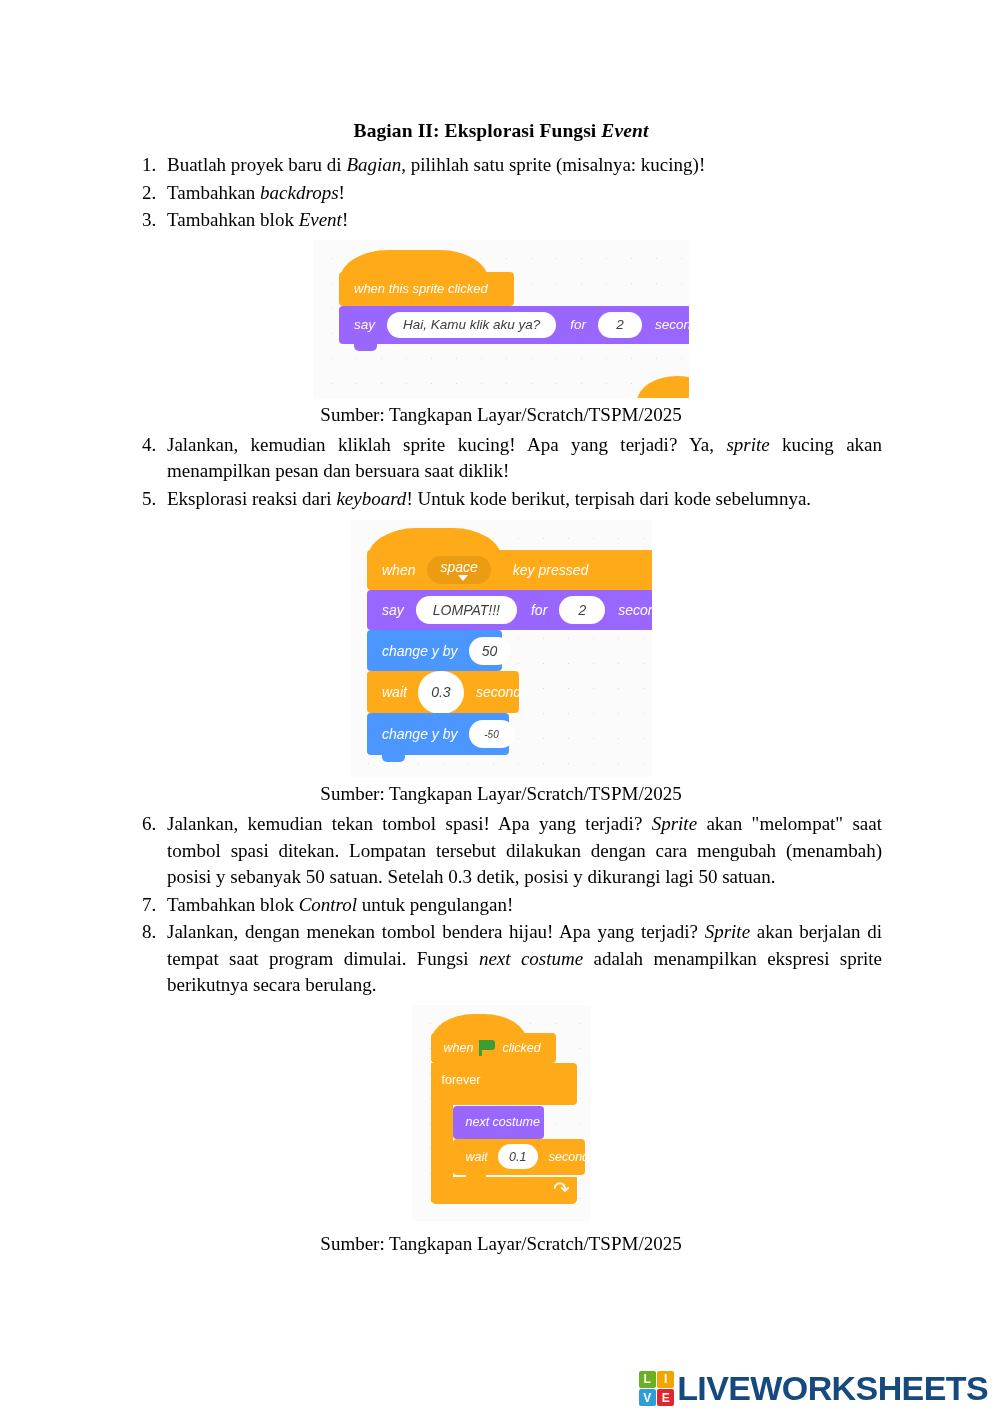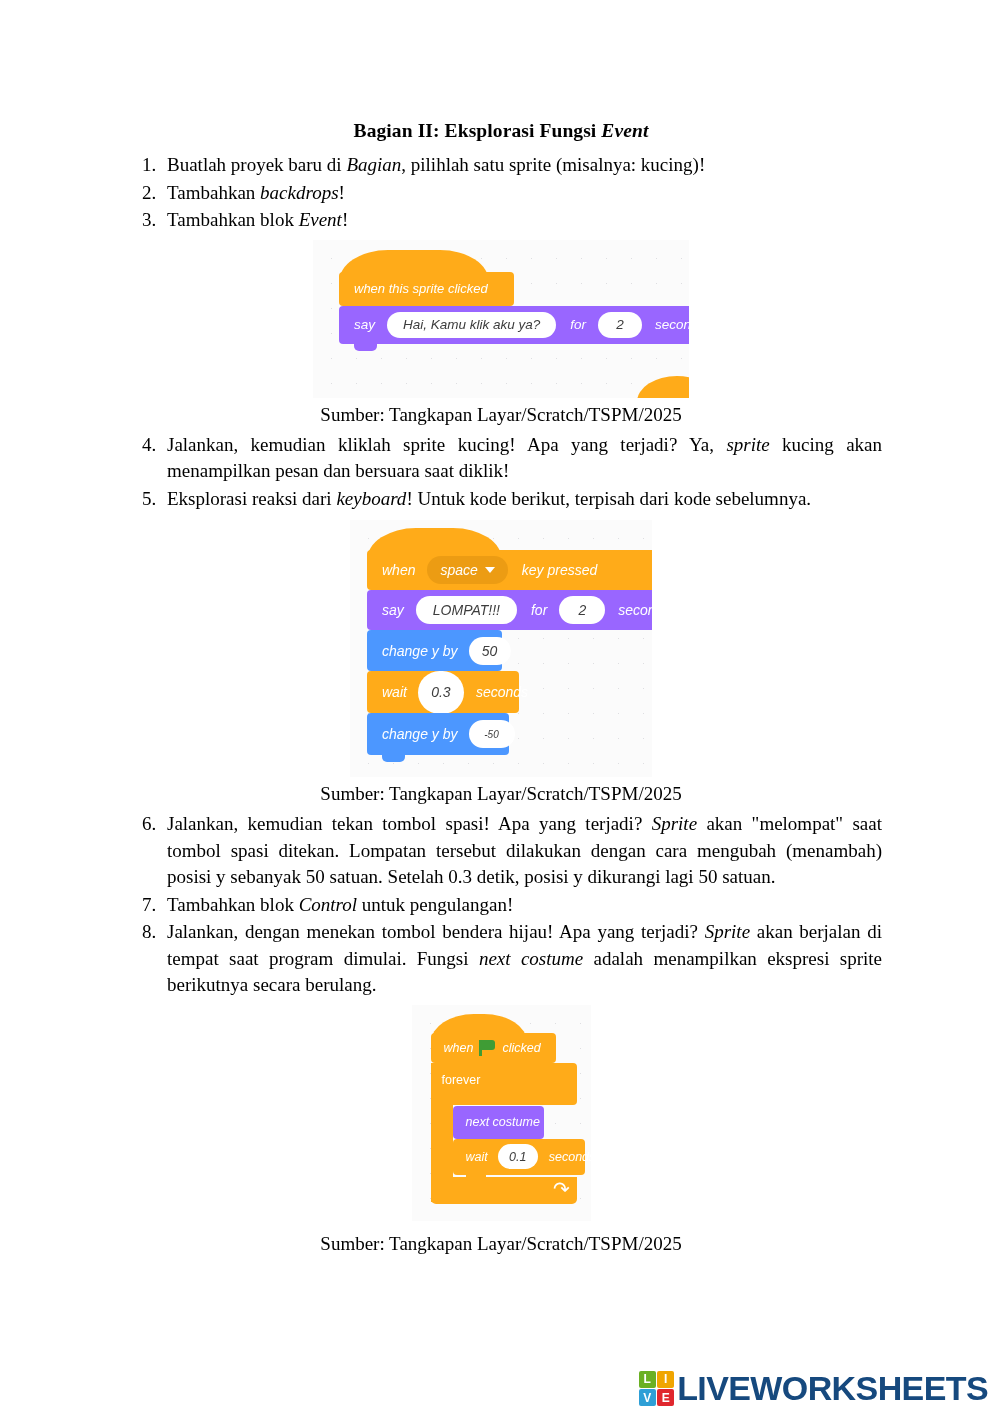--- a/index.html
+++ b/index.html
@@ -256,25 +256,25 @@
           <span class="num">5.</span>
           <span class="txt"><span>Eksplorasi reaksi dari </span><i>keyboard</i><span>! Untuk kode berikut, terpisah dari kode sebelumnya.</span></span>
         </li>
       </ol>
 
     <div class="shot" style="width:302px;height:257px;margin-top:8px;">
 
       <div class="hat-bump" style="left:17px;top:8px;width:135px;height:32px;background:#ffab19;"></div>
       <div class="blk" style="left:17px;top:30px;width:295px;height:40px;background:#ffab19;border-radius:4px;font-size:14px;padding-left:13px;">
         <span class="lbl">when</span>
-        <span class="dropdown" style="margin-left:10px;height:28px;padding:0 13px;background:#ec9c13;font-size:14px;">
+        <span class="dropdown" style="margin-left:10px;height:28px;padding:0 13px;background:#ec9c13;font-size:14px;flex-direction:column;">
           <span>space</span>
           <i class="caret"></i>
         </span>
-        <span class="lbl" style="margin-left:12px;">key pressed</span>
+        <span class="lbl" style="margin-left:20px;">key pressed</span>
         <i style="position:absolute;left:15px;bottom:-7px;width:23px;height:7px;background:#ffab19;border-bottom-left-radius:5px;border-bottom-right-radius:5px;"></i>
       </div>
 
       <div class="blk" style="left:17px;top:70px;width:290px;height:40px;background:#9966ff;border-radius:4px;font-size:14px;padding-left:13px;">
         <span class="lbl">say</span>
         <span class="oval" style="margin-left:10px;height:28px;padding:0 17px;font-size:14px;">LOMPAT!!!</span>
         <span class="lbl" style="margin-left:12px;">for</span>
         <span class="oval" style="margin-left:10px;height:28px;min-width:46px;padding:0 10px;font-size:14px;">2</span>
         <span class="lbl" style="margin-left:11px;">seconds</span>
         <i style="position:absolute;left:15px;bottom:-7px;width:23px;height:7px;background:#9966ff;border-bottom-left-radius:5px;border-bottom-right-radius:5px;"></i>

